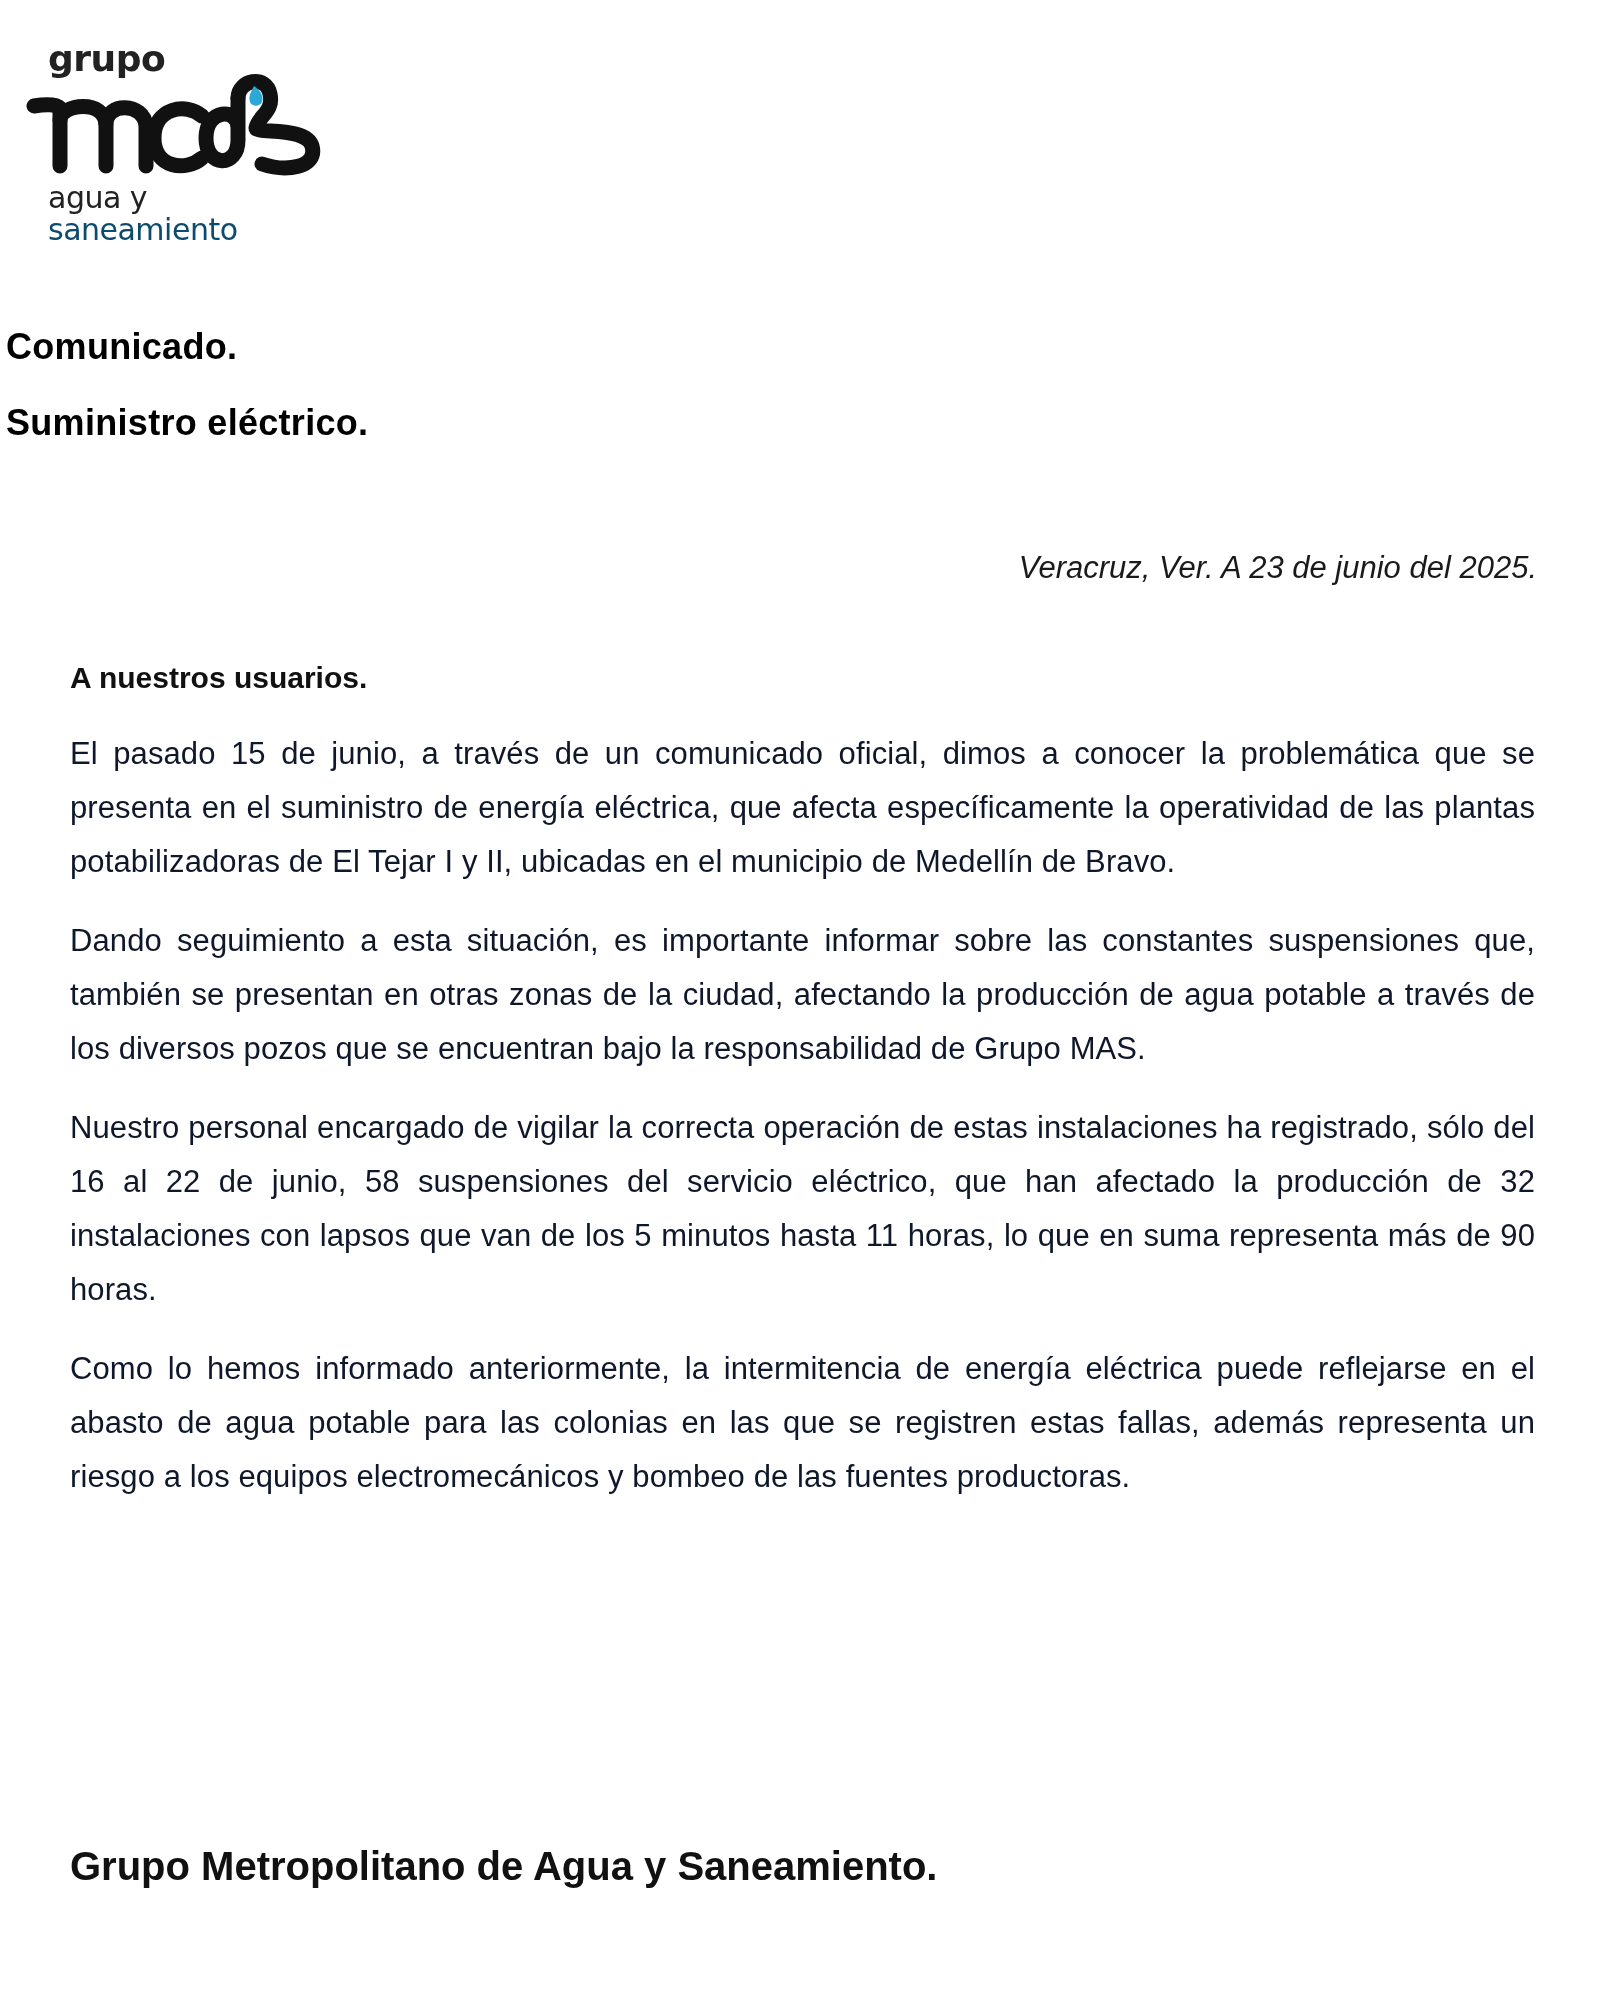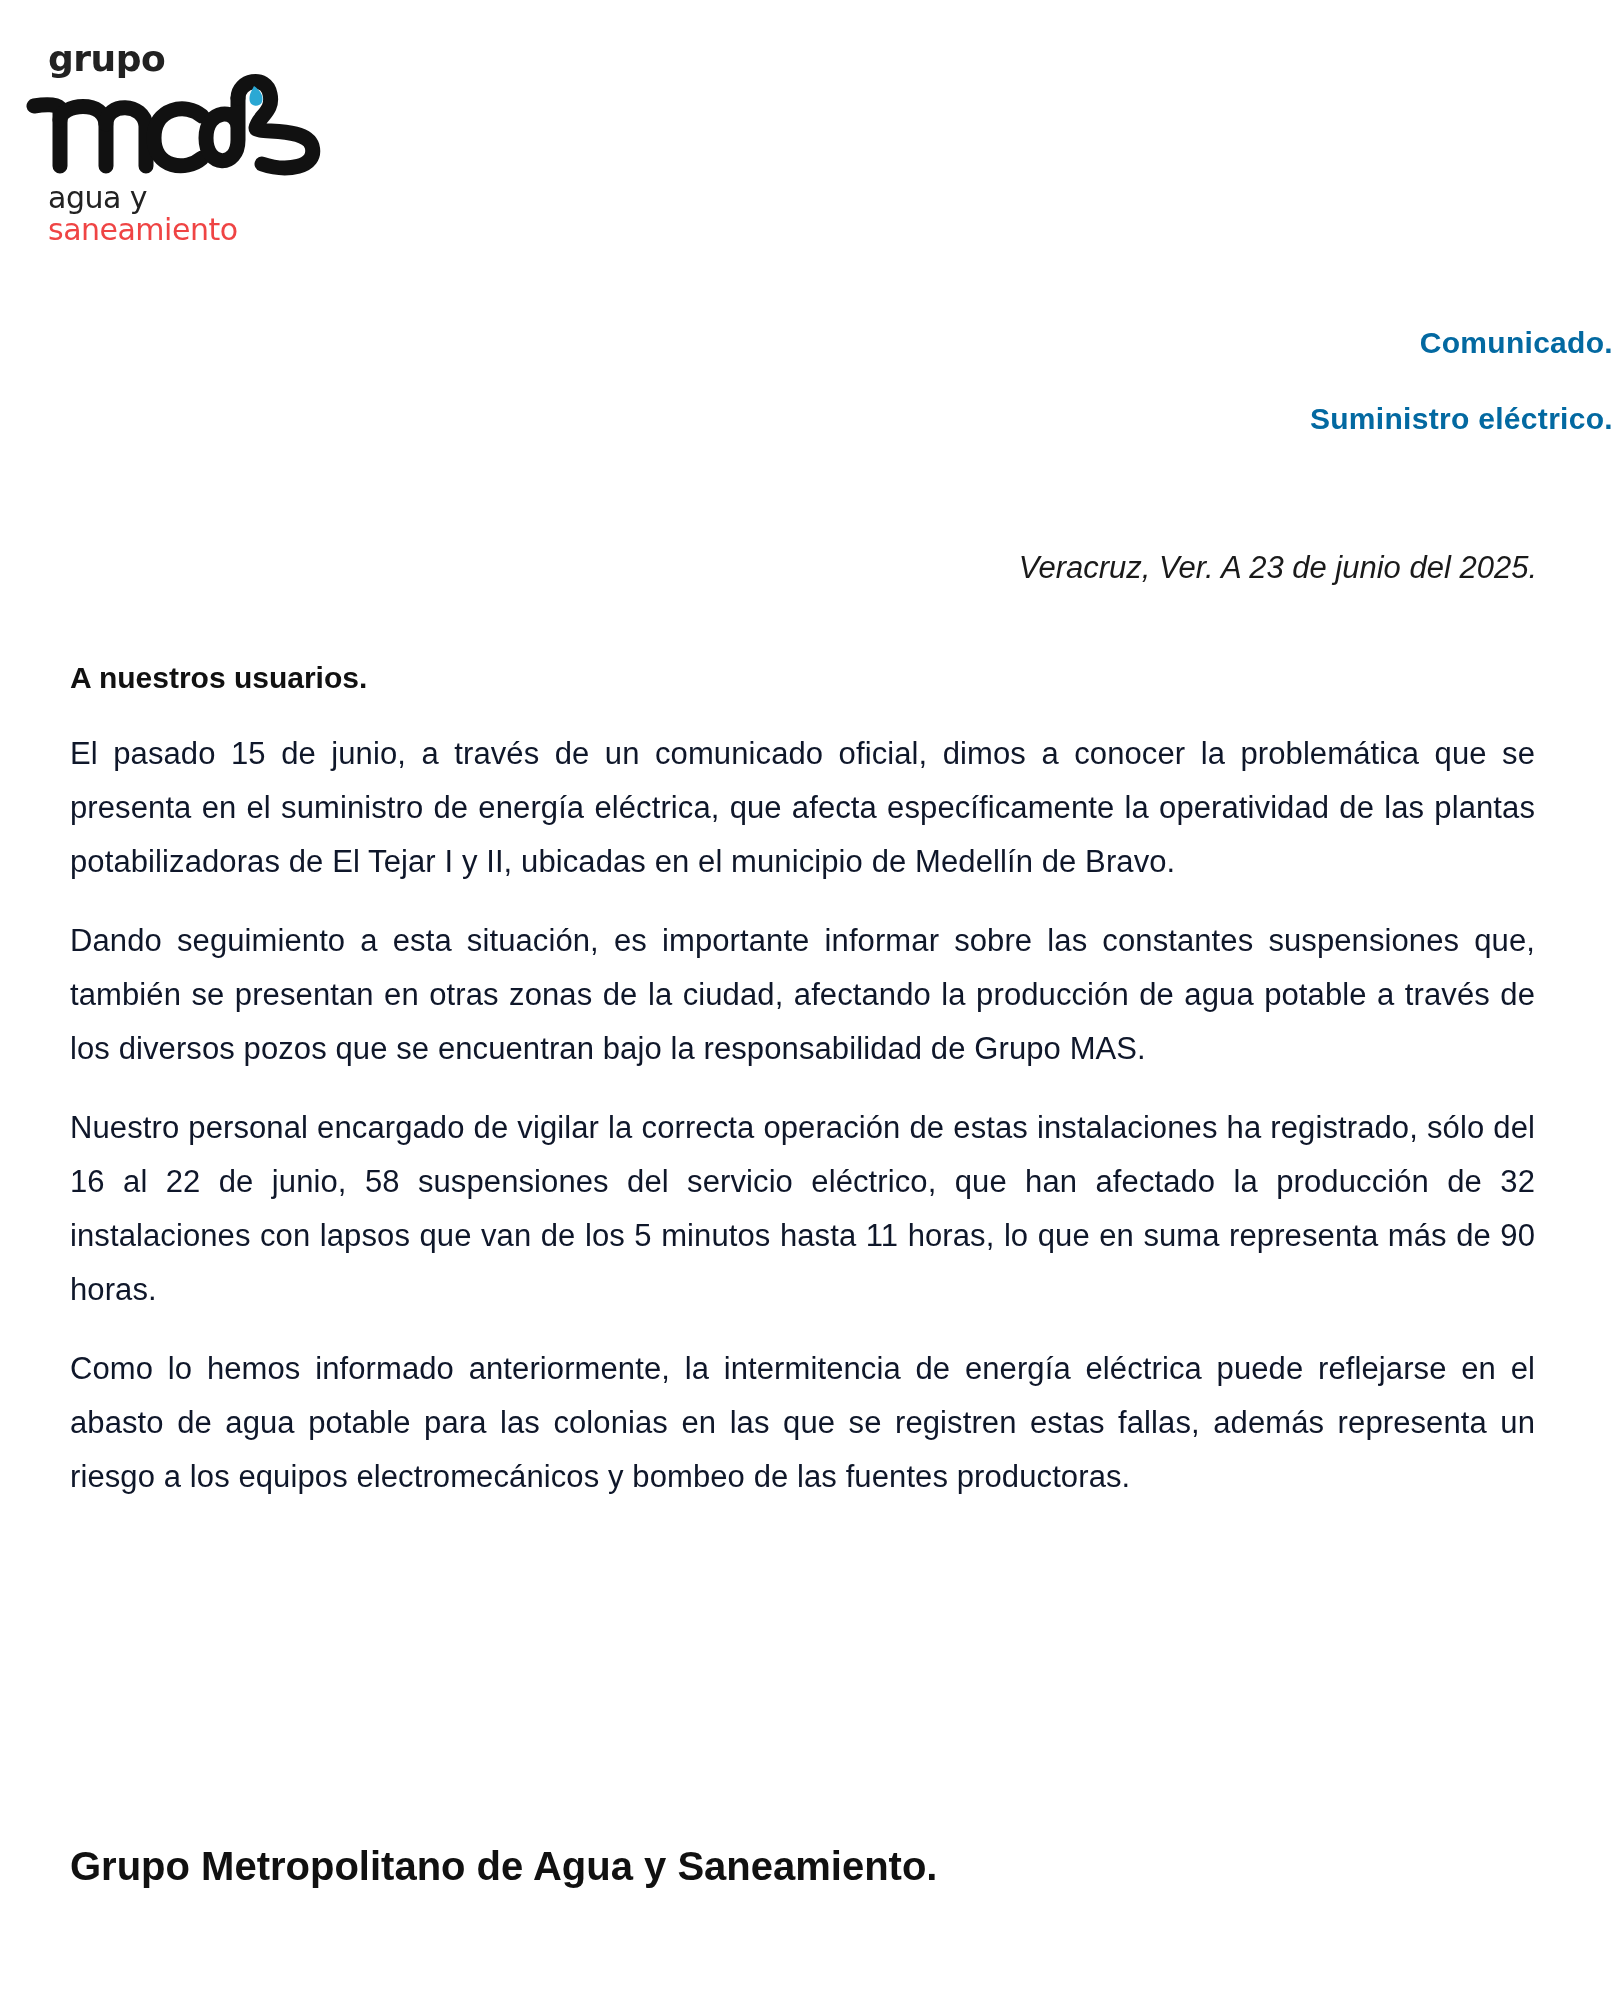--- a/index.html
+++ b/index.html
@@ -44,31 +44,31 @@
       height: 108px;
     }
     .logo-agua {
       top: 150px;
       font-size: 30px;
       color: #222;
     }
     .logo-sanea {
       top: 182px;
       font-size: 30px;
-      color: #ef4444;
+      color: #0c4a6e;
     }
 
     .title {
       position: absolute;
       left: 0;
       width: 1613px;
-      text-align: right;
+      text-align: left;
       font-weight: bold;
-      font-size: 30px;
-      color: #0369a1;
+      font-size: 36px;
+      color: #000000;
       letter-spacing: 0.3px;
     }
     .title-1 { top: 326px; padding-left: 6px; box-sizing: border-box; }
     .title-2 { top: 402px; padding-left: 6px; box-sizing: border-box; }
 
     .dateline {
       position: absolute;
       right: 76px;
       top: 550px;
       font-size: 31px;

